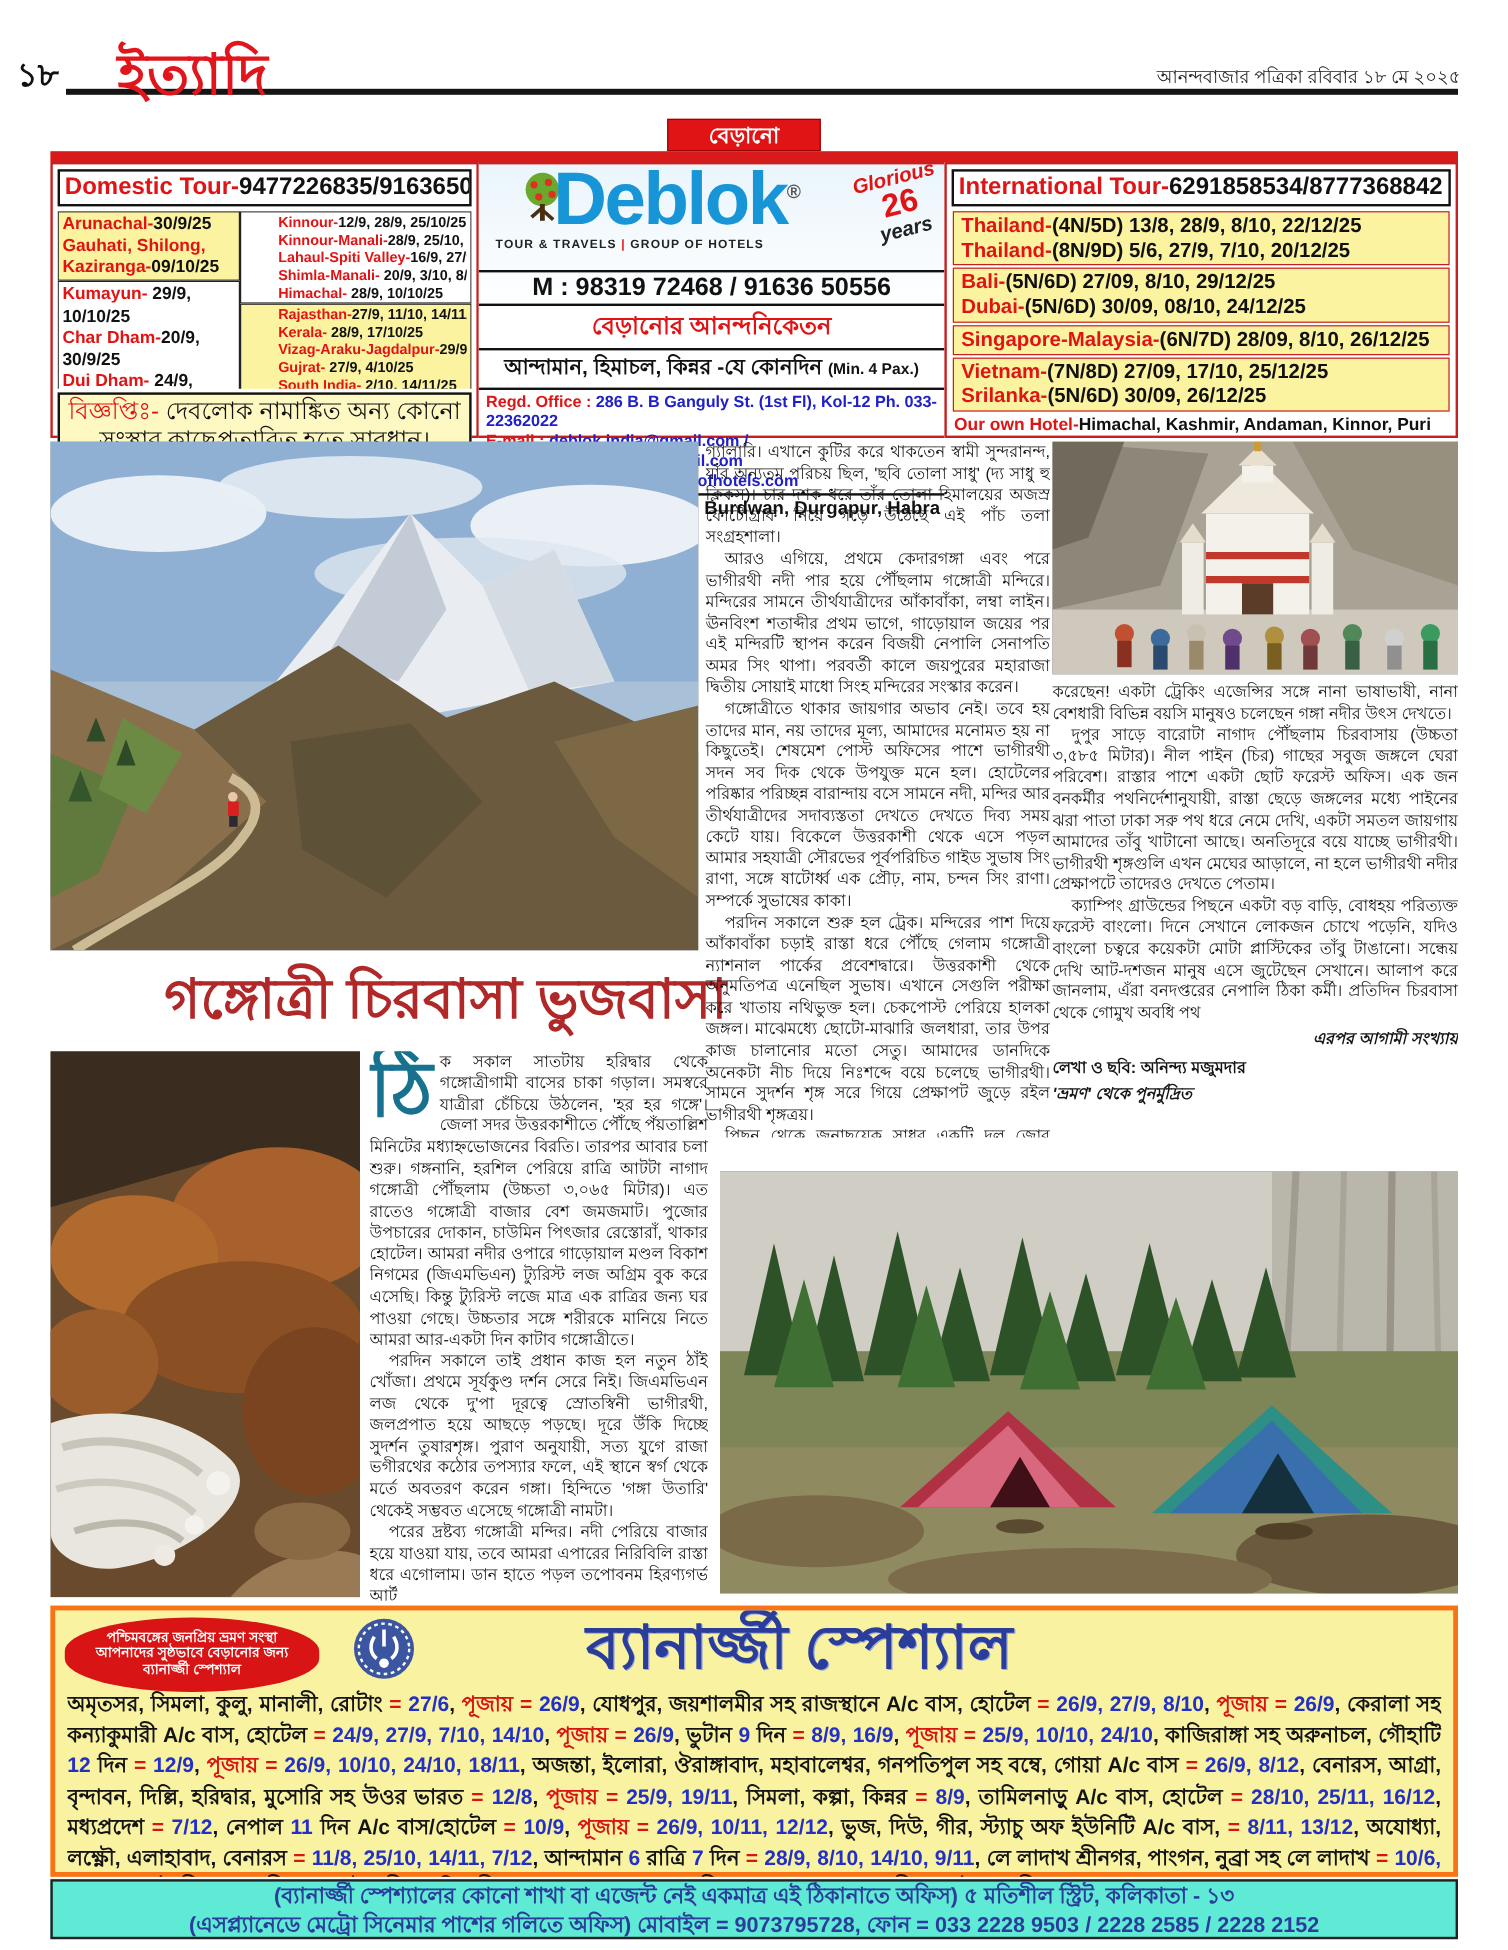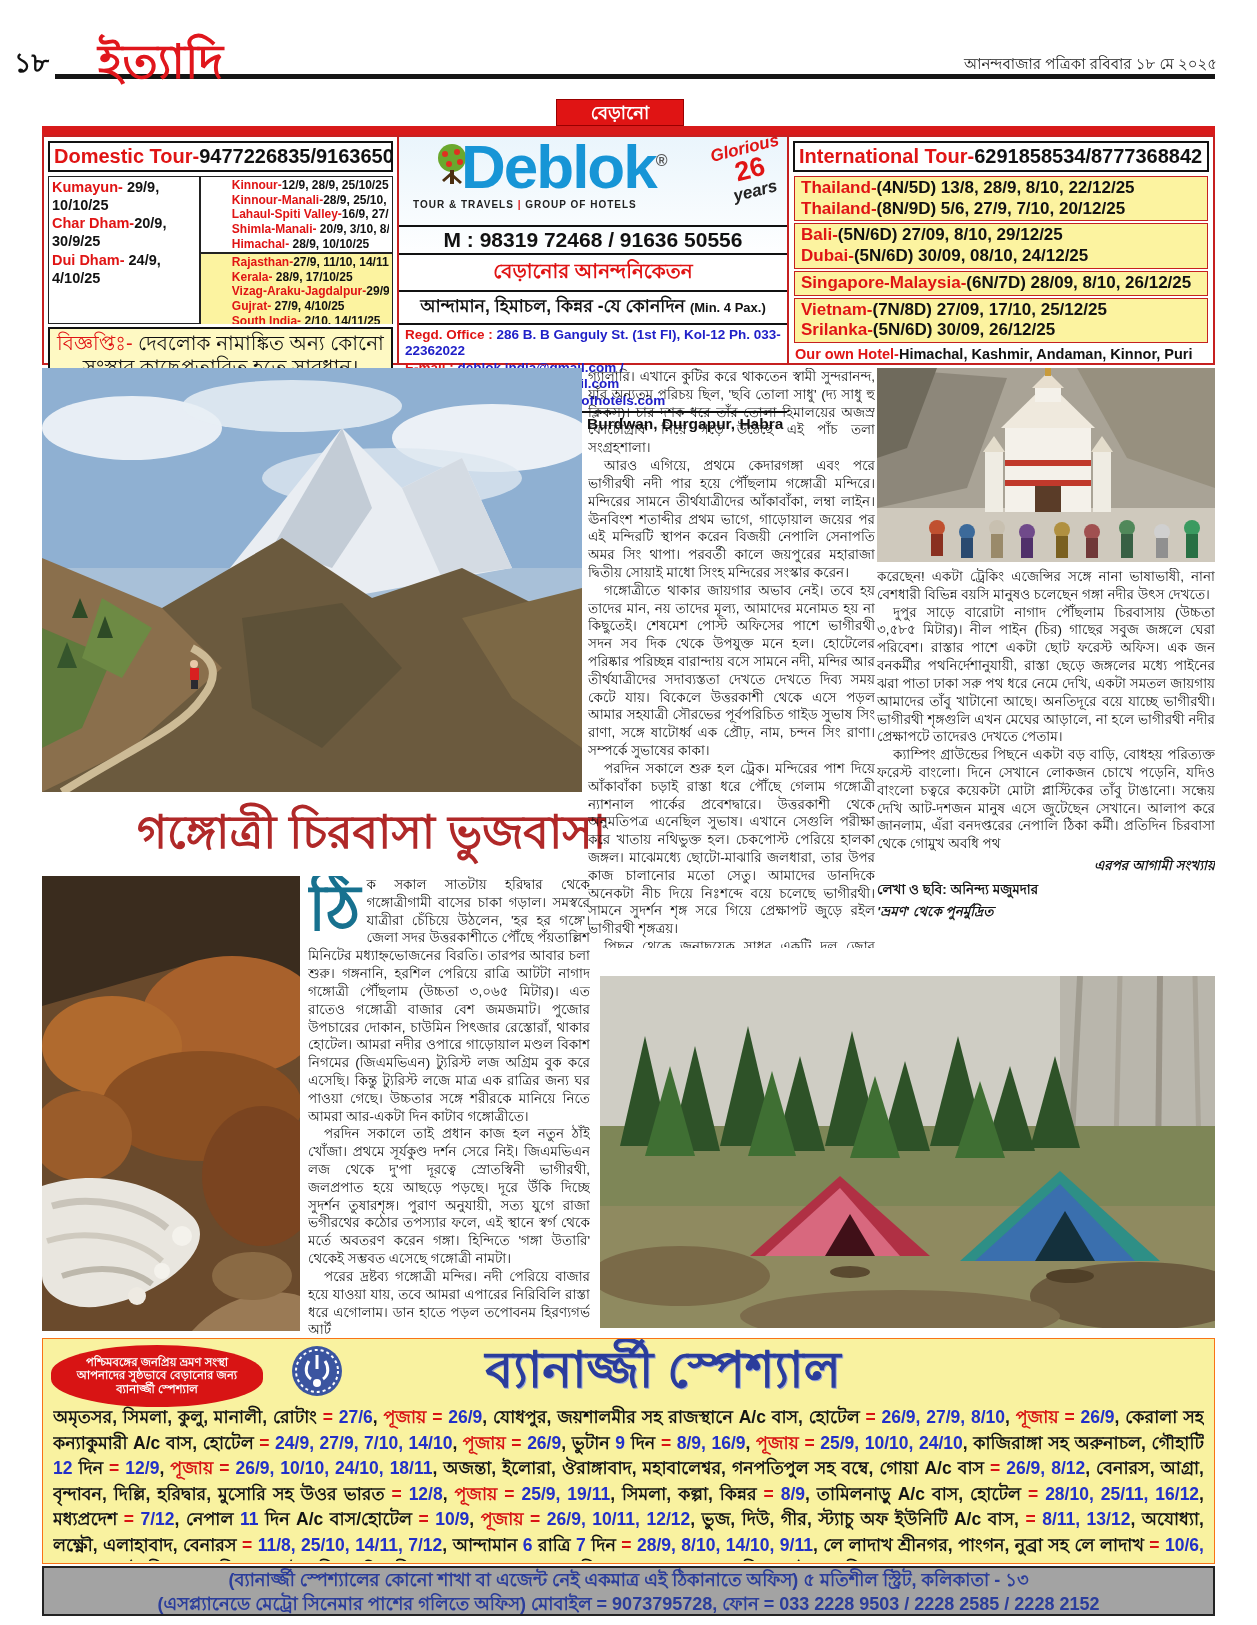--- a/index.html
+++ b/index.html
@@ -91,37 +91,37 @@
   .bodycol p.noindent { text-indent:0; }
   .col-mid   { left:588px; top:368px; width:287px; height:580px; }
   .col-right { left:877px; top:568px; width:338px; height:404px; }
   .col-left  { left:308px; top:876px; width:282px; height:458px; }
   .dropcap { float:left; font-size:64px; line-height:0.9; font-weight:bold; color:#17718f; padding:4px 6px 0 0; text-indent:0; }
   .next-issue { text-align:right; font-style:italic; font-weight:bold; margin-top:4px; }
   .byline { font-weight:800; margin-top:6px; text-indent:0 !important; }
   .reprint { font-weight:800; font-style:italic; margin-top:4px; text-indent:0 !important; }
 
   
-  .banerjee { left:42px; top:1338px; width:1173px; height:226px; background:#f9f2a0; border:1px solid #f97316; }
+  .banerjee { left:42px; top:1338px; width:1173px; height:226px; background:#f9f2a0; border:4px solid #f97316; }
   .badge {
     position:absolute; left:8px; top:6px; width:212px; height:62px; background:#d81414;
     border-radius:50% / 45%; color:#fff; text-align:center; display:flex; flex-direction:column;
     justify-content:center; line-height:1.15; font-weight:800; font-size:11.5px; padding:0 8px;
   }
   .banerjee-logo { position:absolute; left:248px; top:6px; }
   .banerjee-title {
     position:absolute; left:300px; top:0px; width:640px; height:64px; text-align:center;
     color:#2b3d9b; font-size:50px; font-weight:800; line-height:62px; white-space:nowrap; overflow:hidden;
     text-shadow:1px 1px 0 #9aa7d8;
   }
   .banerjee-body { position:absolute; left:10px; right:10px; top:66px; font-size:17.5px; font-weight:800; line-height:25.5px; text-align:justify; color:#141414; overflow:hidden; height:156px; }
   .banerjee-body .blue { color:#2230c8; }
   .banerjee-body .red { color:#d81414; }
   .address-box {
-    left:42px; top:1566px; width:1173px; height:50px; border:2px solid #222; background:#a3a3a3;
+    left:42px; top:1566px; width:1173px; height:50px; border:2px solid #222; background:#5eead4;
     text-align:center; color:#2b3d9b; font-weight:800; font-size:18px; line-height:24px; overflow:hidden;
   }
 </style>
 </head>
 <body>
 
 <div id="page">
 
   <div class="abs pageno">১৮</div>
   <div class="abs header-rule"></div>
@@ -130,20 +130,25 @@
   <div class="abs tag-box">বেড়ানো</div>
 
   <div class="abs ad-topbar"></div>
 
   <div class="abs panel panel-left">
     <div class="tour-title">
       <span class="red">Domestic Tour-</span><span>9477226835/9163650556</span>
     </div>
     <div class="dom-cols">
       <div class="dom-col1">
+          <div class="tour-group yellow">
+            <div class="tour-line"><span class="red">Arunachal-</span><span>30/9/25</span></div>
+            <div class="tour-line"><span class="red">Gauhati, Shilong,</span><span></span></div>
+            <div class="tour-line"><span class="red">Kaziranga-</span><span>09/10/25</span></div>
+          </div>
           <div class="tour-group white">
             <div class="tour-line"><span class="red">Kumayun-</span><span> 29/9, 10/10/25</span></div>
             <div class="tour-line"><span class="red">Char Dham-</span><span>20/9, 30/9/25</span></div>
             <div class="tour-line"><span class="red">Dui Dham-</span><span> 24/9, 4/10/25</span></div>
           </div>
         </div>
       <div class="dom-col2">
           <div class="tour-group white">
             <div class="tour-line"><span class="red">Kinnour-</span><span>12/9, 28/9, 25/10/25</span></div>
             <div class="tour-line"><span class="red">Kinnour-Manali-</span><span>28/9, 25/10, 21/11//25</span></div>

